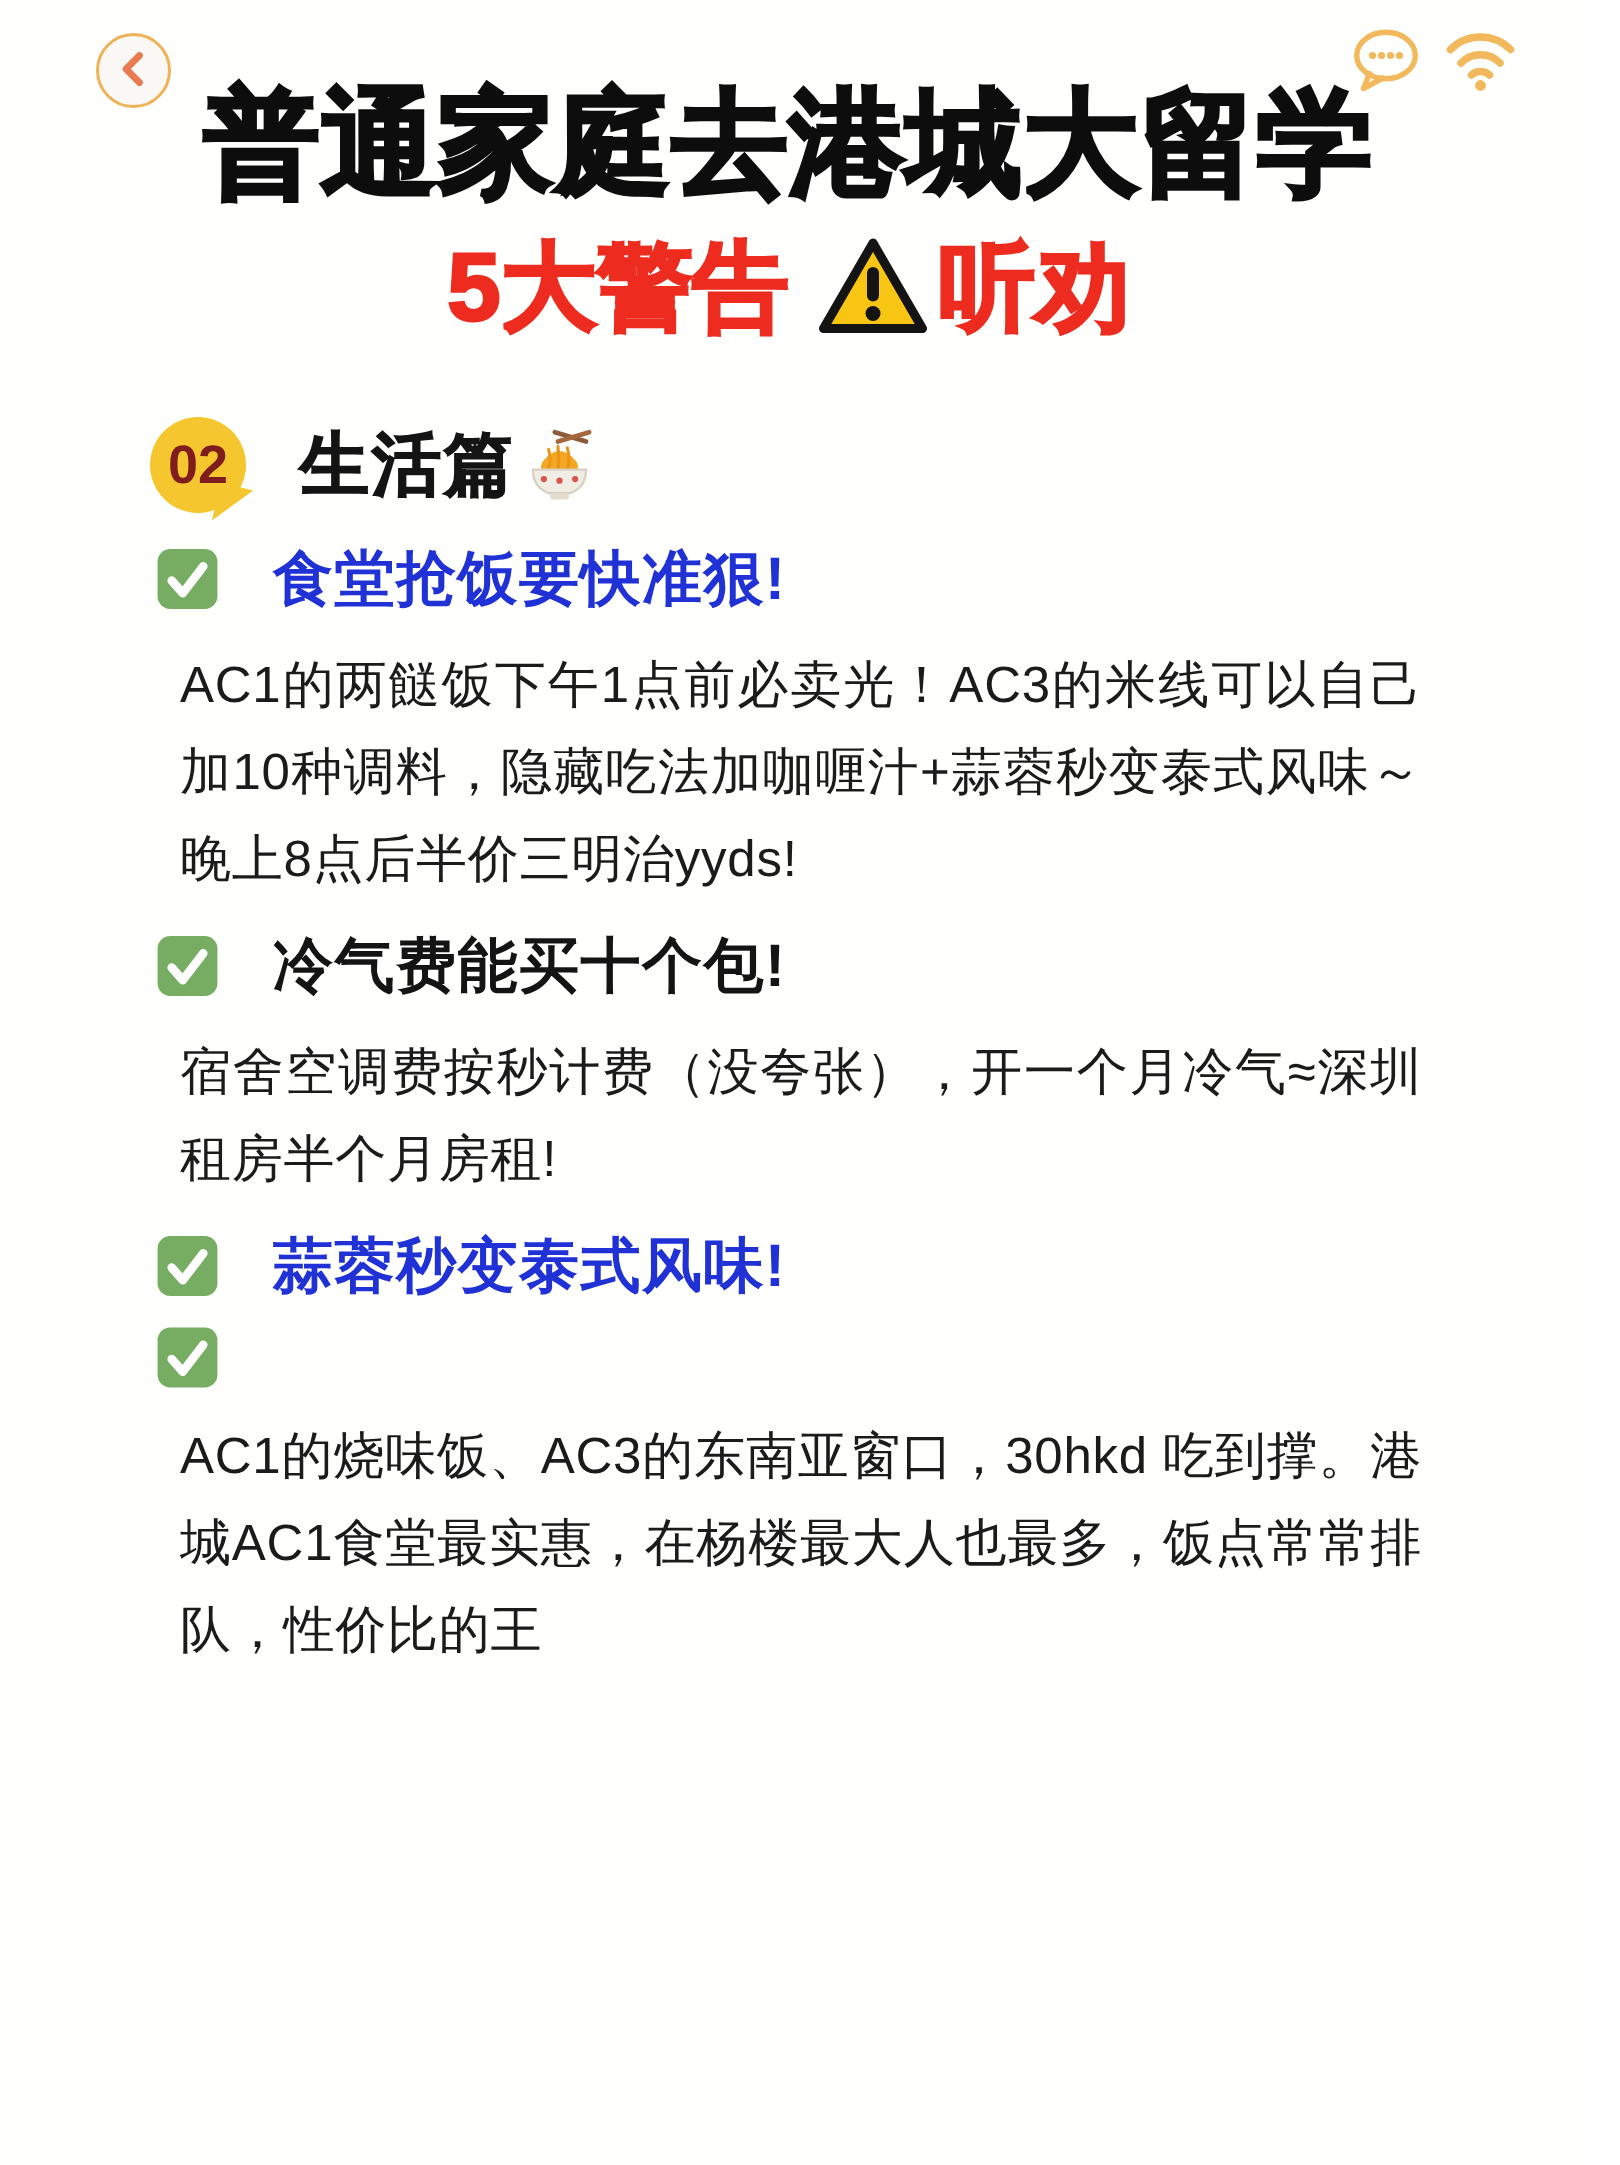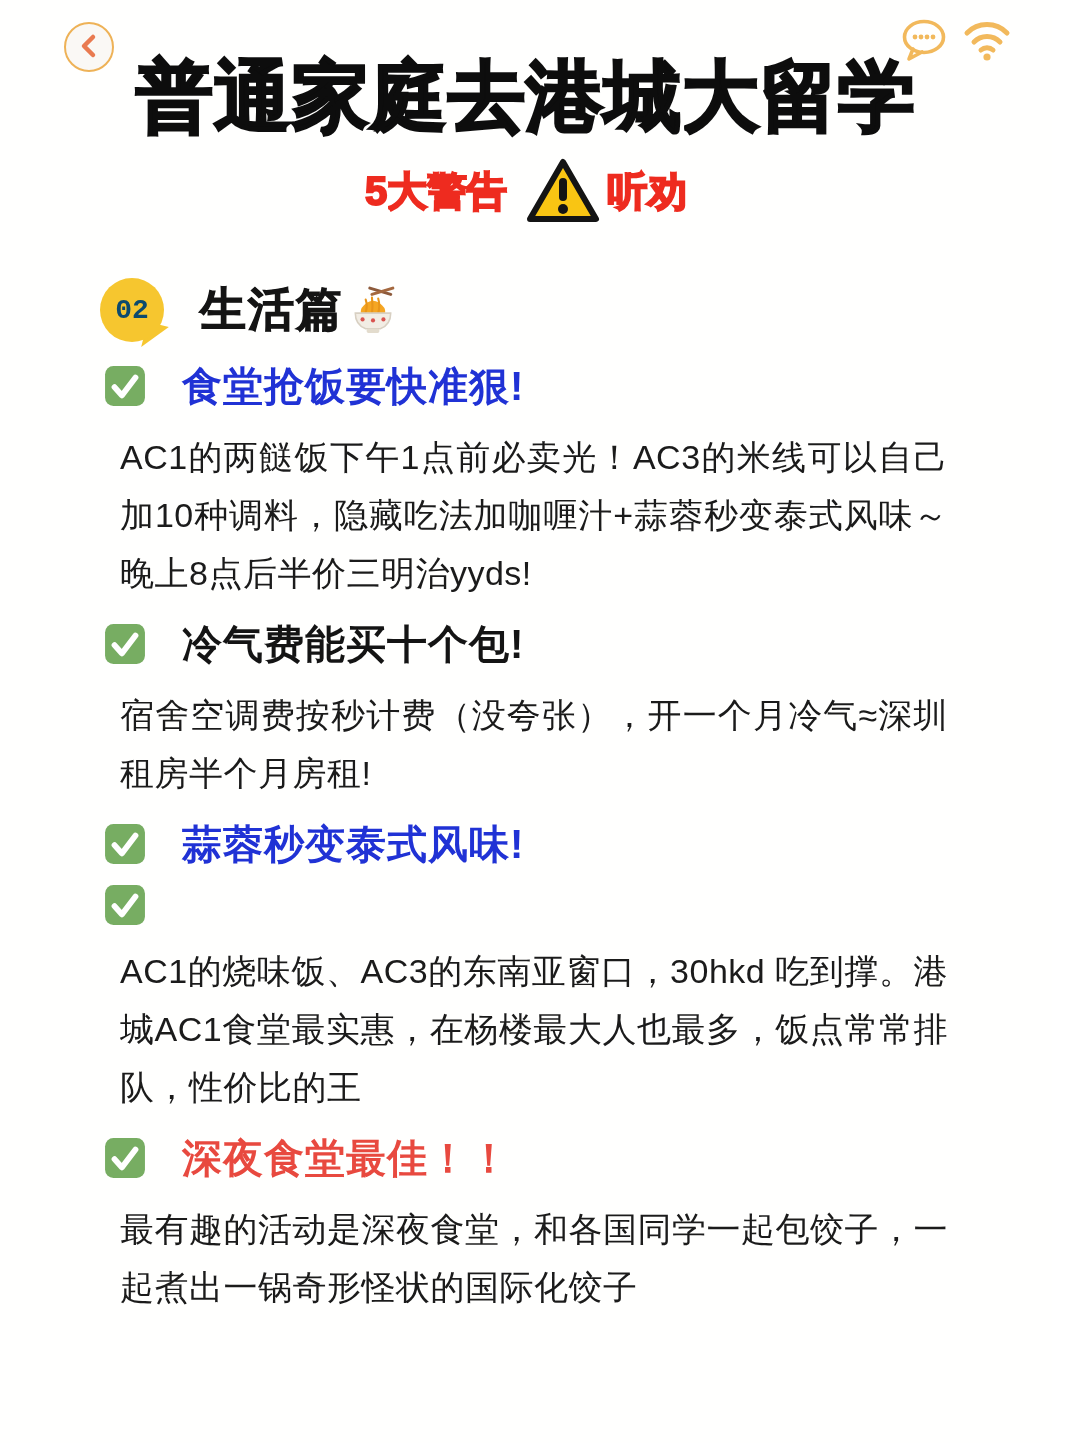--- a/index.html
+++ b/index.html
@@ -25,34 +25,34 @@
 
   
   .header { text-align:center; margin:0; padding-top:48px; }
   .title {
     margin:0; font-size:77px; line-height:96px; font-weight:900;
     letter-spacing:1px; color:#0d0d0d;
     -webkit-text-stroke:2.6px #0d0d0d;
   }
   .subtitle {
     margin:6px 0 0 0; display:flex; align-items:center; justify-content:center;
-    font-size:40px; line-height:82px; font-weight:900;
+    font-size:64px; line-height:82px; font-weight:900;
     color:var(--subtitle-red,#ee2b1f);
     -webkit-text-stroke:2px var(--subtitle-red,#ee2b1f);
   }
   .subtitle .warn { display:inline-flex; margin:0 6px 0 18px; }
 
   
   .section-header { display:flex; align-items:center; margin:46px 0 18px 100px; }
   .badge { position:relative; width:64px; height:64px; }
   .badge-circle {
     position:absolute; inset:0; border-radius:50%;
     background:var(--accent-yellow,#f6c62f);
     display:flex; align-items:center; justify-content:center;
-    font-size:28px; font-weight:800; color:#0c4a6e;font-family:Liberation Mono, monospace;
+    font-size:36px; font-weight:800; color:#7f1d1d;
   }
   .badge-tail {
     position:absolute; right:-2px; bottom:-8px; width:0; height:0;
     border-top:26px solid var(--accent-yellow,#f6c62f);
     border-right:22px solid transparent;
     transform:rotate(14deg);
   }
   .section-title {
     margin:0 0 0 36px; font-size:46px; font-weight:900; color:#141414;
     letter-spacing:2px; display:flex; align-items:center;font-family:Liberation Mono, monospace;
@@ -189,27 +189,15 @@
         <span class="check">
           <svg width="42" height="42" viewBox="0 0 40 40">
               <rect x="1" y="1" width="38" height="38" rx="8" fill="currentColor"></rect>
               <path d="M10 21 L17 29 L30 12" stroke="#ffffff" stroke-width="5.5" fill="none" stroke-linecap="round" stroke-linejoin="round"></path>
             </svg>
         </span>
       </h3>
       <p class="tip-body">AC1的烧味饭、AC3的东南亚窗口，30hkd 吃到撑。港城AC1食堂最实惠，在杨楼最大人也最多，饭点常常排队，性价比的王</p>
     </section>
 
-    <section>
-      <h3 class="tip-heading">
-        <span class="check">
-          <svg width="42" height="42" viewBox="0 0 40 40">
-              <rect x="1" y="1" width="38" height="38" rx="8" fill="currentColor"></rect>
-              <path d="M10 21 L17 29 L30 12" stroke="#ffffff" stroke-width="5.5" fill="none" stroke-linecap="round" stroke-linejoin="round"></path>
-            </svg>
-        </span>
-        <span style="color: rgb(232, 73, 63);">深夜食堂最佳！！</span>
-      </h3>
-      <p class="tip-body">最有趣的活动是深夜食堂，和各国同学一起包饺子，一起煮出一锅奇形怪状的国际化饺子</p>
-    </section>
 
   </div>
 </div>
 
 </body></html>

